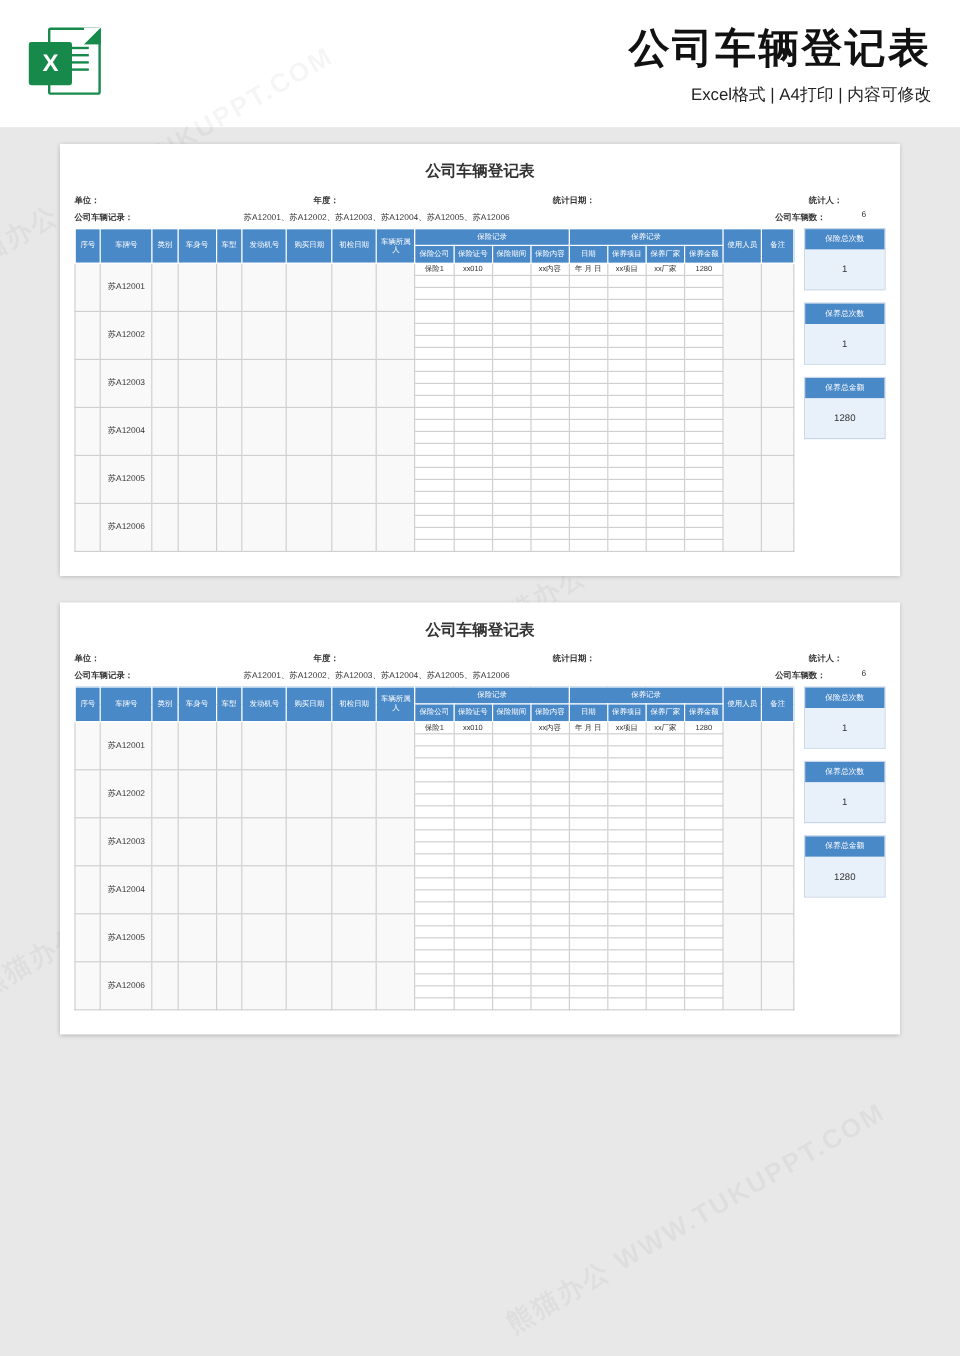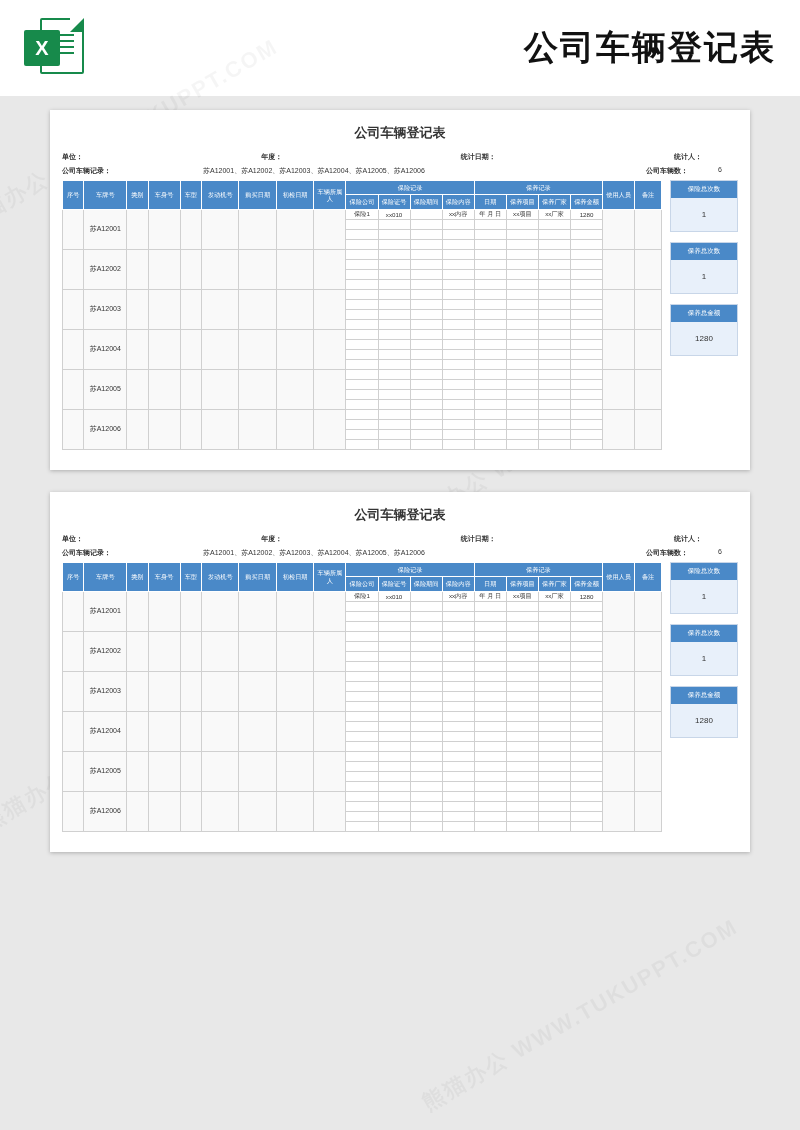--- a/index.html
+++ b/index.html
@@ -48,20 +48,21 @@
           <span></span>
           <span></span>
           <span></span>
           <span></span>
         </div>
       </div>
     <div class="excel-badge">X</div>
   </div>
   <div class="hdr-txt">
     <div class="hdr-title">公司车辆登记表</div>
+    <div class="hdr-sub">Excel格式 | A4打印 | 内容可修改</div>
   </div>
 </div>
 
 <div class="stage">
   <div class="sheet" id="sheet1">
     <div class="sheet-title">公司车辆登记表</div>
     <div class="meta-row">
       <span class="lab">单位：</span>
       <span class="gap"></span>
       <span class="lab">年度：</span>

